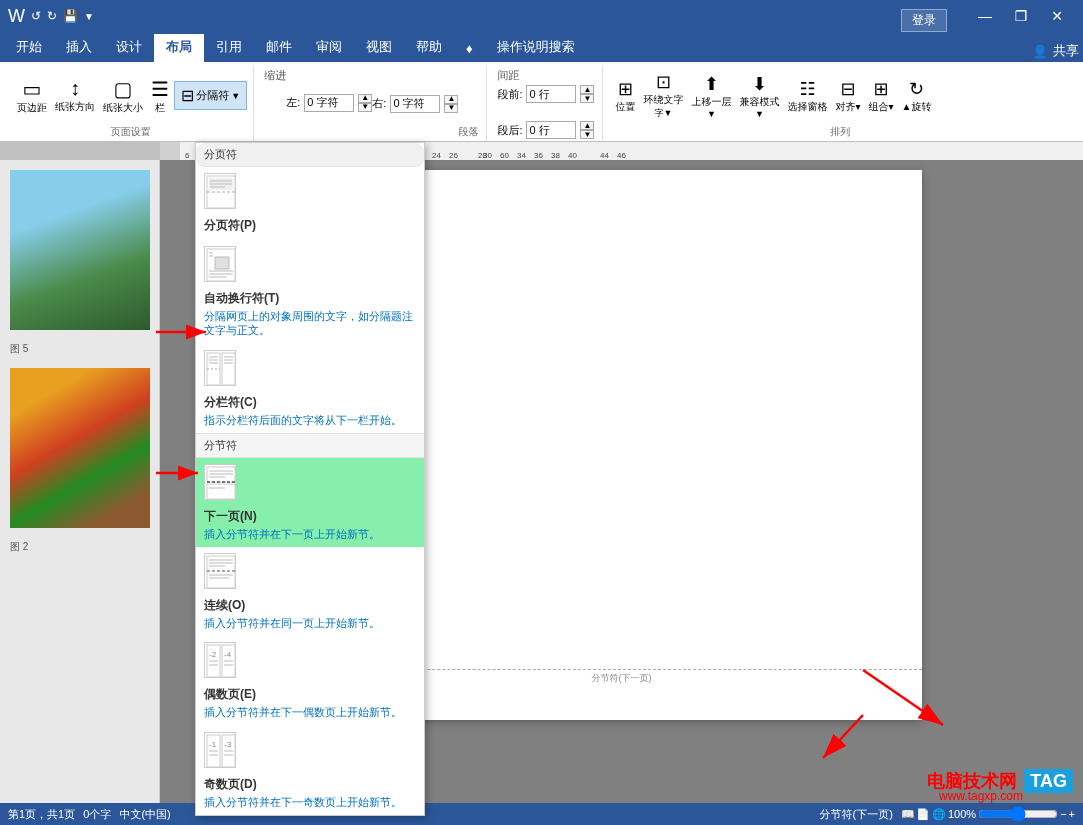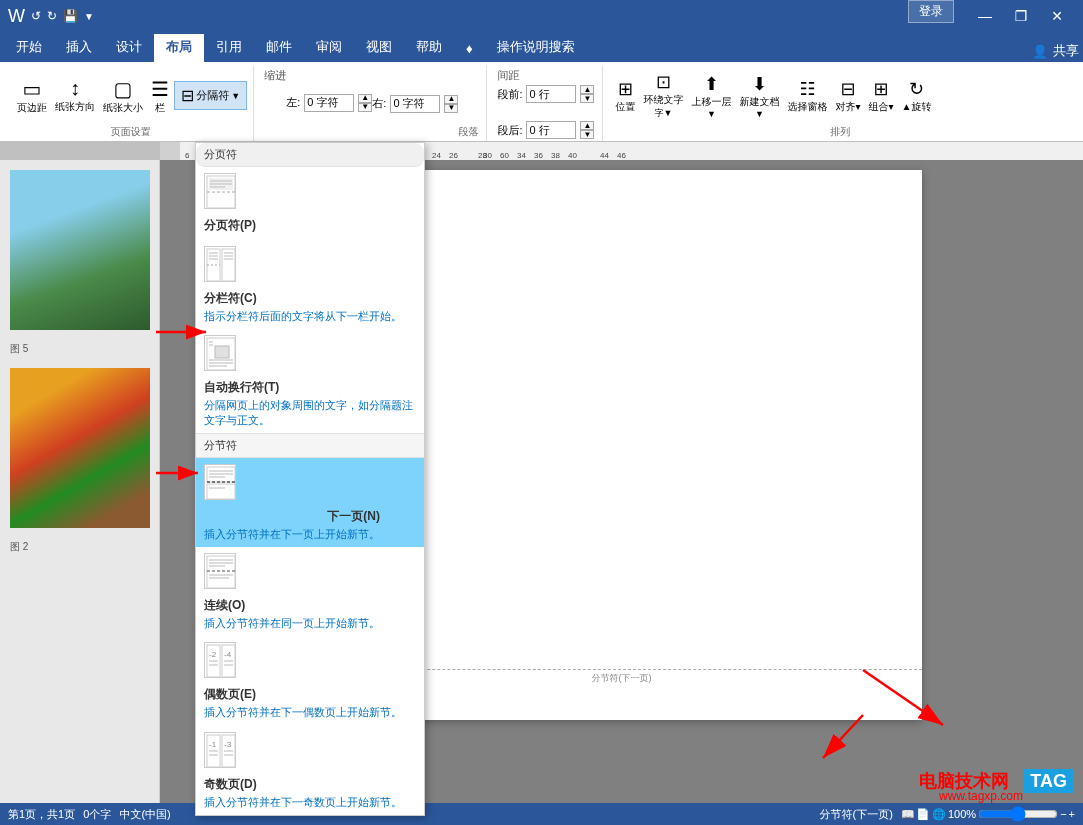--- a/index.html
+++ b/index.html
@@ -10,21 +10,21 @@
       background: #2b579a;
       height: 32px;
       display: flex;
       align-items: center;
       justify-content: space-between;
       padding: 0 8px;
       color: white;
     }
     .title-bar-left { display: flex; align-items: center; gap: 6px; }
     .title-bar-center { flex: 1; text-align: center; font-size: 13px; }
-    .title-bar-right { display: flex; align-items: flex-start; gap: 13px; }
+    .title-bar-right { display: flex; align-items: flex-end; gap: 20px; }
     .login-btn {
       background: rgba(255,255,255,0.15); border: 1px solid rgba(255,255,255,0.4);
       color: white; padding: 2px 10px; font-size: 12px; cursor: pointer;
     }
     .win-controls { display: flex; }
     .win-ctrl { width: 36px; height: 32px; display: flex; align-items: center; justify-content: center; cursor: pointer; color: white; font-size: 14px; }
 
     
     .ribbon-tabs {
       background: #2b579a;
@@ -164,21 +164,21 @@
       border-radius: 9px;
     }
     .dropdown-item {
       display: flex;
       align-items: flex-start;
       padding: 6px 8px;
       cursor: pointer;
       gap: 8px;
       flex-direction: column;
     }
-    .dropdown-item.active { background: #7dd3fc; text-align: right; }
+    .dropdown-item.active { background: #86efac; }
     .dropdown-item .item-icon {
       width: 32px;
       height: 36px;
       flex-shrink: 0;
       border: 1px solid #ccc;
       background: white;
       position: relative;
       overflow: hidden;
     }
     .dropdown-item .item-text { flex: 1; }
@@ -316,21 +316,21 @@
         <span>环绕文字</span>
         <span style="font-size:9px;">字▼</span>
       </div>
       <div class="small-ribbon-btn" style="display:flex;flex-direction:column;align-items:center;font-size:10px;">
         <span style="font-size:18px;">⬆</span>
         <span>上移一层</span>
         <span style="font-size:9px;">▼</span>
       </div>
       <div class="small-ribbon-btn" style="display:flex;flex-direction:column;align-items:center;font-size:10px;">
         <span style="font-size:18px;">⬇</span>
-        <span>新建文档</span>
+        <span>兼容模式</span>
         <span style="font-size:9px;">▼</span>
       </div>
       <div class="small-ribbon-btn" style="display:flex;flex-direction:column;align-items:center;font-size:10px;">
         <span style="font-size:18px;">☷</span>
         <span>选择窗格</span>
       </div>
       <div class="small-ribbon-btn" style="display:flex;flex-direction:column;align-items:center;font-size:10px;">
         <span style="font-size:18px;">⊟</span>
         <span>对齐▾</span>
       </div>
@@ -409,21 +409,21 @@
           <marker id="arrowhead1" markerWidth="10" markerHeight="7" refX="10" refY="3.5" orient="auto">
             <polygon points="0 0, 10 3.5, 0 7" fill="red"></polygon>
           </marker>
         </defs>
         <line x1="20" y1="10" x2="100" y2="65" stroke="red" stroke-width="2.5" marker-end="url(#arrowhead1)"></line>
       </svg>
     </div>
 
     <div style="position:absolute;bottom:10px;right:10px;pointer-events:none;">
       <span style="color:red;font-size:18px;font-weight:bold;font-family:'Microsoft YaHei',Arial;">电脑技术网</span>
-      <span style="background:#1a9fe0;color:white;font-size:18px;font-weight:bold;padding:2px 6px;margin-left:12px;">TAG</span>
+      <span style="background:#1a9fe0;color:white;font-size:18px;font-weight:bold;padding:2px 6px;margin-left:4px;">TAG</span>
     </div>
     <div style="position:absolute;bottom:0px;right:60px;pointer-events:none;">
       <span style="color:red;font-size:12px;">www.tagxp.com</span>
     </div>
 
     <div style="position:absolute;bottom:30px;right:200px;pointer-events:none;z-index:10;">
       <svg width="80" height="60" viewBox="0 0 80 60">
         <defs>
           <marker id="arrowhead2" markerWidth="10" markerHeight="7" refX="10" refY="3.5" orient="auto">
             <polygon points="0 0, 10 3.5, 0 7" fill="red"></polygon>
@@ -470,52 +470,52 @@
       </svg>
     </div>
     <div class="item-text">
       <div class="item-title">分页符(P)</div>
     </div>
   </div>
 
   <div class="dropdown-item">
     <div class="item-icon">
       <svg width="32" height="36" viewBox="0 0 32 36">
+        <rect x="2" y="2" width="28" height="32" fill="white" stroke="#ccc"></rect>
+        <rect x="10" y="10" width="14" height="12" fill="#e0e0e0" stroke="#bbb"></rect>
+        <line x1="4" y1="6" x2="8" y2="6" stroke="#bbb" stroke-width="1"></line>
+        <line x1="4" y1="9" x2="8" y2="9" stroke="#bbb" stroke-width="1"></line>
+        <line x1="4" y1="24" x2="28" y2="24" stroke="#bbb" stroke-width="1"></line>
+        <line x1="4" y1="27" x2="28" y2="27" stroke="#bbb" stroke-width="1"></line>
+        <line x1="4" y1="30" x2="22" y2="30" stroke="#bbb" stroke-width="1"></line>
+      </svg>
+    </div>
+    <div class="item-text">
+      <div class="item-title">自动换行符(T)</div>
+      <div class="item-desc">分隔网页上的对象周围的文字，如分隔题注文字与正文。</div>
+    </div>
+  </div>
+
+  <div class="dropdown-item">
+    <div class="item-icon">
+      <svg width="32" height="36" viewBox="0 0 32 36">
         <rect x="2" y="2" width="13" height="32" fill="white" stroke="#ccc"></rect>
         <rect x="17" y="2" width="13" height="32" fill="white" stroke="#ccc"></rect>
         <line x1="2" y1="18" x2="15" y2="18" stroke="#aaa" stroke-width="1" stroke-dasharray="2,2"></line>
         <line x1="4" y1="6" x2="13" y2="6" stroke="#bbb" stroke-width="1"></line>
         <line x1="4" y1="9" x2="13" y2="9" stroke="#bbb" stroke-width="1"></line>
         <line x1="4" y1="12" x2="13" y2="12" stroke="#bbb" stroke-width="1"></line>
         <line x1="19" y1="6" x2="28" y2="6" stroke="#bbb" stroke-width="1"></line>
         <line x1="19" y1="9" x2="28" y2="9" stroke="#bbb" stroke-width="1"></line>
         <line x1="19" y1="12" x2="28" y2="12" stroke="#bbb" stroke-width="1"></line>
       </svg>
     </div>
     <div class="item-text">
       <div class="item-title">分栏符(C)</div>
       <div class="item-desc">指示分栏符后面的文字将从下一栏开始。</div>
-    </div>
-  </div>
-
-  <div class="dropdown-item">
-    <div class="item-icon">
-      <svg width="32" height="36" viewBox="0 0 32 36">
-        <rect x="2" y="2" width="28" height="32" fill="white" stroke="#ccc"></rect>
-        <rect x="10" y="10" width="14" height="12" fill="#e0e0e0" stroke="#bbb"></rect>
-        <line x1="4" y1="6" x2="8" y2="6" stroke="#bbb" stroke-width="1"></line>
-        <line x1="4" y1="9" x2="8" y2="9" stroke="#bbb" stroke-width="1"></line>
-        <line x1="4" y1="24" x2="28" y2="24" stroke="#bbb" stroke-width="1"></line>
-        <line x1="4" y1="27" x2="28" y2="27" stroke="#bbb" stroke-width="1"></line>
-        <line x1="4" y1="30" x2="22" y2="30" stroke="#bbb" stroke-width="1"></line>
-      </svg>
-    </div>
-    <div class="item-text">
-      <div class="item-title">自动换行符(T)</div>
-      <div class="item-desc">分隔网页上的对象周围的文字，如分隔题注文字与正文。</div>
     </div>
   </div>
 
   <div class="dropdown-section-header">
     <span>分节符</span>
   </div>
 
   <div class="dropdown-item active">
     <div class="item-icon">
       <svg width="32" height="36" viewBox="0 0 32 36">

